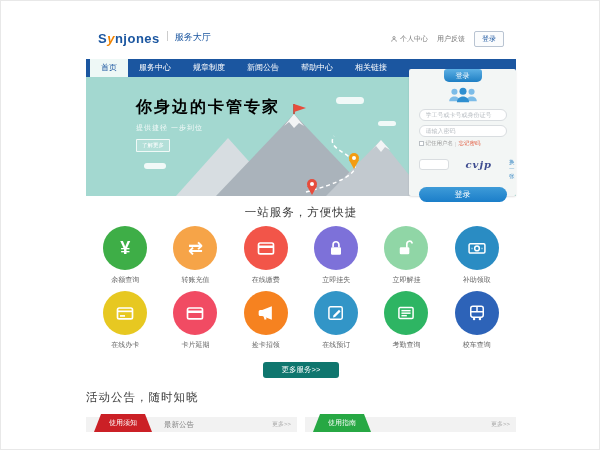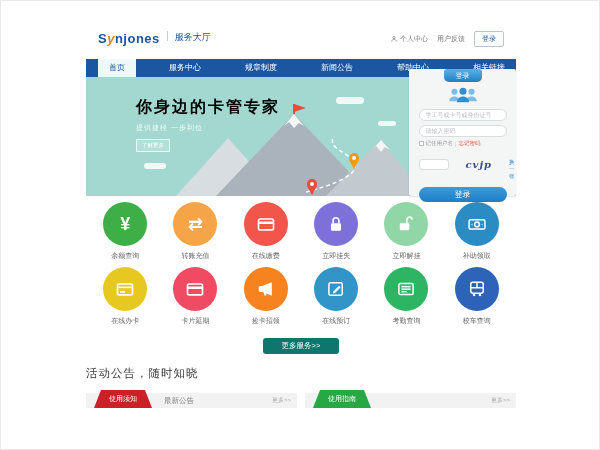--- a/index.html
+++ b/index.html
@@ -11,21 +11,21 @@
   .topbar { height:28px; display:flex; align-items:flex-start; padding:0 12px; background:#fff; }
   .logo { font-size:13px; font-weight:bold; color:#1b56a0; letter-spacing:.5px; }
   .logo .accent { color:#f08300; font-style:italic; }
   .site-sep { height:10px; border-left:1px solid #ccc; margin:0 7px; }
   .site-name { font-size:9px; color:#1b56a0; }
   .topbar-right { margin-left:auto; display:flex; align-items:center; gap:9px; }
   .top-link { font-size:7px; color:#777; display:flex; align-items:center; gap:2px; cursor:pointer; }
   .top-btn { font-size:7px; color:#1b56a0; border:1px solid #b9c4d2; border-radius:2px; padding:2px 7px; background:#fbfcfd; cursor:pointer; }
 
   
-  .nav { height:18px; background:#1b56a0; display:flex; padding-left:12px;justify-content:space-between; }
+  .nav { height:18px; background:#1b56a0; display:flex; padding-left:4px; }
   .nav-item { font-size:8px; color:#fff; line-height:18px; padding:0 11px; cursor:pointer; }
   .nav-item.active { background:#eef8f6; color:#1b56a0; }
 
   
   .hero { position:relative; height:119px; background:#a3d8d0; }
   .hero-text { position:absolute; left:50px; top:20px; z-index:3; }
   .hero-title { font-size:16px; color:#000000; font-weight:bold; letter-spacing:2px; }
   .hero-sub { font-size:7px; color:rgba(255,255,255,.9); margin-top:5px; letter-spacing:1px; }
   .hero-cta { display:inline-block; margin-top:6px; font-size:5.5px; color:#fff; border:1px solid rgba(255,255,255,.8); background:rgba(255,255,255,.18); padding:2px 5px; border-radius:1px; cursor:pointer; }
   .mountains { position:absolute; left:90px; bottom:0; z-index:1; }
@@ -162,20 +162,21 @@
         <div class="captcha-row">
           <input class="captcha-input" type="text" style="">
           <span class="captcha-img">cvjp</span>
           <span class="captcha-refresh">换一张</span>
         </div>
         <button class="login-submit">登录</button>
       </div>
     </section>
 
     <section class="services">
+      <h2 class="sec-title">一站服务，方便快捷</h2>
       <div class="svc-row">
         <div class="svc">
           <div class="circle c0">
               <span class="glyph">¥</span>
             </div>
           <div class="svc-label">余额查询</div>
         </div>
         <div class="svc">
           <div class="circle c1">
               <span class="glyph">⇄</span>

